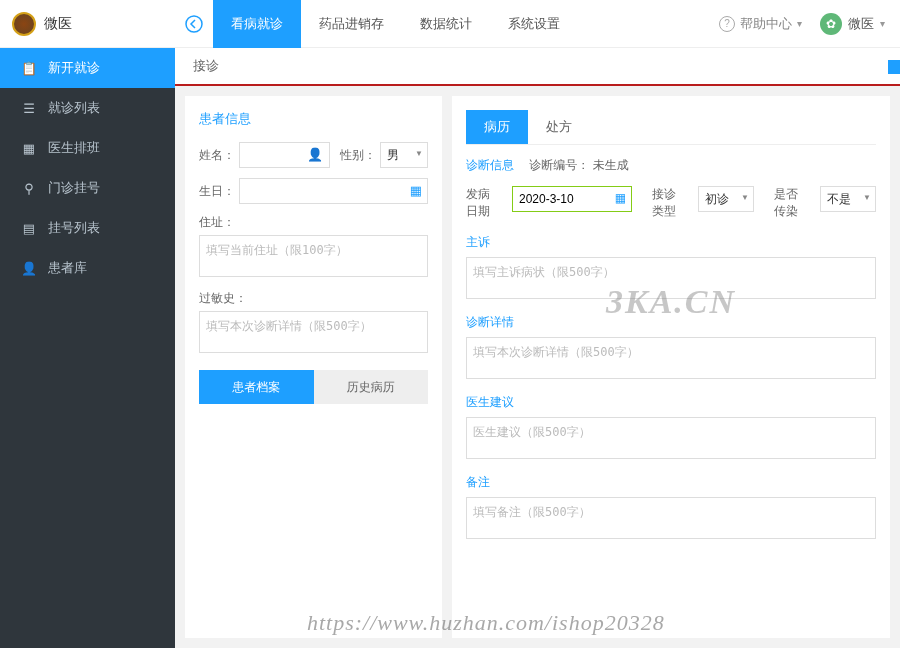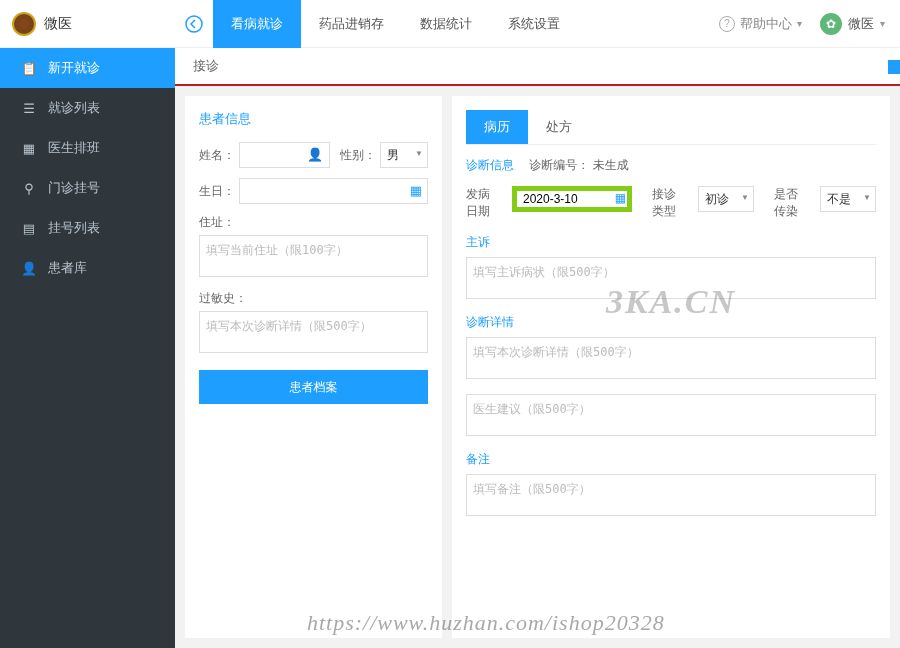--- a/index.html
+++ b/index.html
@@ -47,21 +47,21 @@
 .tab-btn { flex: 1; height: 34px; display: flex; align-items: center; justify-content: center; font-size: 12px; cursor: pointer; }
 .tab-btn.primary { background: #1e9fff; color: #fff; }
 .tab-btn.secondary { background: #eee; color: #666; }
 .right-tabs { display: flex; border-bottom: 1px solid #eee; margin-bottom: 12px; }
 .right-tab { padding: 8px 18px; font-size: 13px; cursor: pointer; color: #666; }
 .right-tab.active { background: #1e9fff; color: #fff; }
 .diag-info { font-size: 12px; color: #666; margin-bottom: 12px; }
 .diag-info .lbl { color: #1e9fff; margin-right: 12px; }
 .row-inline { display: flex; align-items: flex-start; gap: 20px; margin-bottom: 14px; font-size: 12px; }
 .row-inline .lbl { color: #666; }
-.date-input { width: 120px; height: 26px; border: 5px solid #84cc16; padding: 0 24px 0 6px; font-size: 12px; }
+.date-input { width: 120px; height: 26px; border: 1px solid #84cc16; padding: 0 24px 0 6px; font-size: 12px; }
 .date-wrap { position: relative; }
 .date-wrap .cal { position: absolute; right: 6px; top: 5px; color: #1e9fff; font-size: 12px; }
 .field-section { margin-bottom: 12px; }
 .field-title { color: #1e9fff; font-size: 12px; margin-bottom: 6px; }
 .watermark1 { position: absolute; left: 50%; top: 38%; transform: translate(-50%, -50%); font-size: 34px; font-weight: bold; font-style: italic; color: rgba(130, 130, 130, 0.45); font-family: Georgia, serif; letter-spacing: 2px; pointer-events: none; z-index: 10; }
 .watermark2 { position: absolute; left: 50%; bottom: 12px; transform: translateX(-40%); font-size: 22px; font-style: italic; color: rgba(110, 110, 110, 0.6); font-family: Georgia, serif; letter-spacing: 1px; pointer-events: none; z-index: 10; }
 </style>
 </head>
 <body>
 
@@ -163,20 +163,21 @@
           <textarea class="textarea" rows="2" placeholder="填写当前住址（限100字）" style=""></textarea>
         </div>
 
         <div class="form-block">
           <span class="form-block-label">过敏史：</span>
           <textarea class="textarea" rows="2" placeholder="填写本次诊断详情（限500字）" style=""></textarea>
         </div>
 
         <div class="tab-btns">
           <div class="tab-btn primary">患者档案</div>
+          <div class="tab-btn secondary">历史病历</div>
         </div>
       </div>
 
       <div class="panel-right">
         <div class="right-tabs">
           <div class="right-tab active">病历</div>
           <div class="right-tab">处方</div>
         </div>
 
         <div class="diag-info">
@@ -209,20 +210,21 @@
           <div class="field-title">主诉</div>
           <textarea class="textarea" rows="2" placeholder="填写主诉病状（限500字）" style=""></textarea>
         </div>
 
         <div class="field-section">
           <div class="field-title">诊断详情</div>
           <textarea class="textarea" rows="2" placeholder="填写本次诊断详情（限500字）" style=""></textarea>
         </div>
 
         <div class="field-section">
+          <div class="field-title">医生建议</div>
           <textarea class="textarea" rows="2" placeholder="医生建议（限500字）" style=""></textarea>
         </div>
 
         <div class="field-section">
           <div class="field-title">备注</div>
           <textarea class="textarea" rows="2" placeholder="填写备注（限500字）" style=""></textarea>
         </div>
 
         <div class="watermark1">3KA.CN</div>
       </div>

